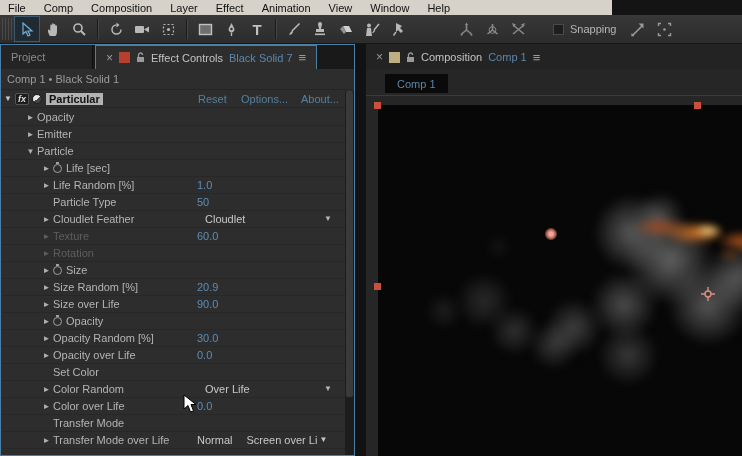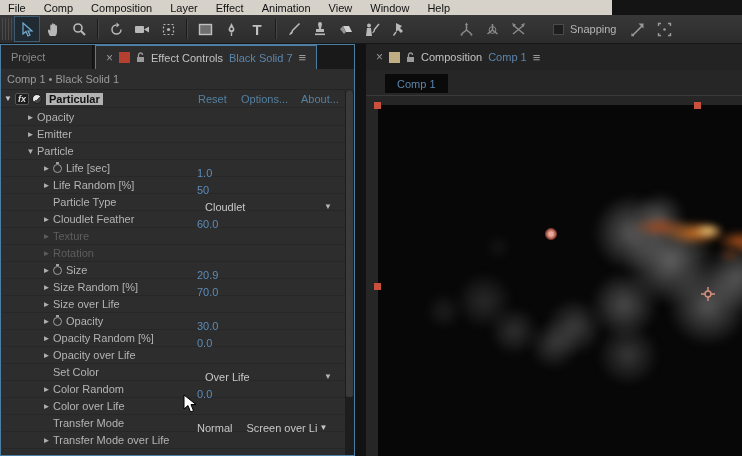--- a/index.html
+++ b/index.html
@@ -63,21 +63,21 @@
   .rows { position:absolute; top:64px; left:1px; width:344px; bottom:0; overflow:hidden; }
   .prow { position:relative; height:17px; display:flex; align-items:center;
     border-bottom:1px solid rgba(0,0,0,0.12); font-size:11px; color:#b4b4b4; }
   .prow .tri { width:13px; text-align:center; font-size:8px; color:#b0b0b0; flex:none; }
   .ind1 { padding-left:22px; } .ind2 { padding-left:38px; }
   .sw { width:9px; height:9px; border:1px solid #a0a0a0; border-radius:50%;
     position:relative; margin:0 4px 0 0; flex:none; }
   .sw::before { content:''; position:absolute; top:-3px; left:2px; width:3px; height:2px; background:#a0a0a0; }
   .prow.gray, .prow.gray .tri { color:#5e5e5e; }
   .prow.gray .sw { border-color:#5e5e5e; } .prow.gray .sw::before { background:#5e5e5e; }
-  .rightcol { position:absolute; left:195px; top:4px; height:17px; display:flex; align-items:center; }
+  .rightcol { position:absolute; left:195px; top:16px; height:17px; display:flex; align-items:center; }
   .val { color:#5d8cb8; font-size:11px; }
   .dd { width:135px; display:flex; align-items:center; justify-content:space-between;
     color:#c8c8c8; font-size:11px; padding-left:8px; }
   .dd .arrow { font-size:8px; color:#b5b5b5; }
   .dd2a { color:#c8c8c8; font-size:11px; margin-right:14px; }
   .dd2b { color:#c8c8c8; font-size:11px; display:flex; align-items:center; gap:2px; }
   .swatch { width:23px; height:12px; background:#e9e9e9; border:1px solid #0d0d0d; margin-right:8px; }
   .slider-ic { color:#787878; font-size:10px; letter-spacing:-1px; }
 
   .scrollbar { position:absolute; top:46px; right:0; bottom:0; width:9px; background:#1d1d1d; }
@@ -345,21 +345,21 @@
           <span class="sw"></span>
           <span>Size</span>
           <span class="rightcol">
             <span class="val">20.9</span>
           </span>
         </div>
         <div class="prow ind2">
           <span class="tri">►</span>
           <span>Size Random [%]</span>
           <span class="rightcol">
-            <span class="val">70.0</span>
+            <span class="val">90.0</span>
           </span>
         </div>
         <div class="prow ind2">
           <span class="tri">►</span>
           <span>Size over Life</span>
           <span class="rightcol"></span>
         </div>
         <div class="prow ind2">
           <span class="tri">►</span>
           <span class="sw"></span>

